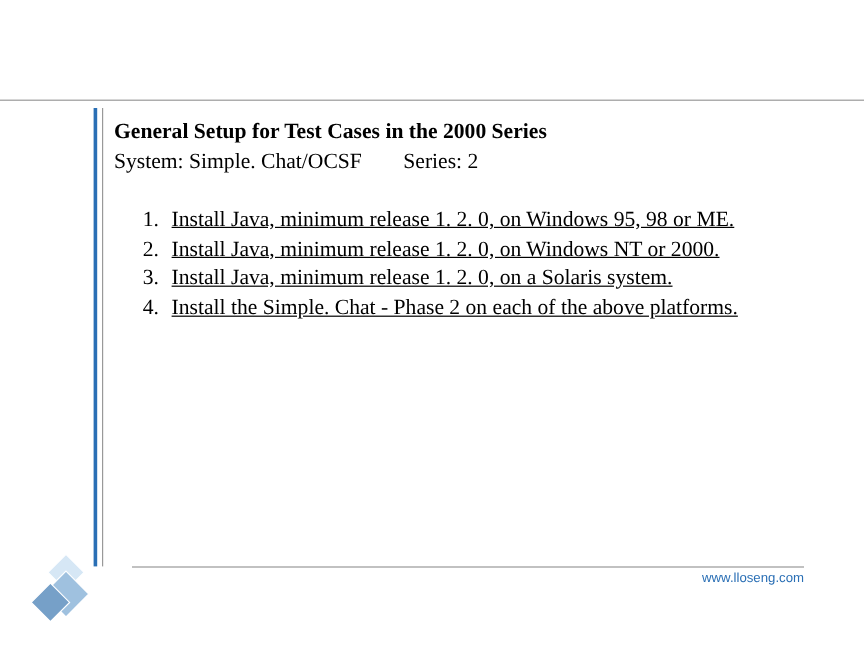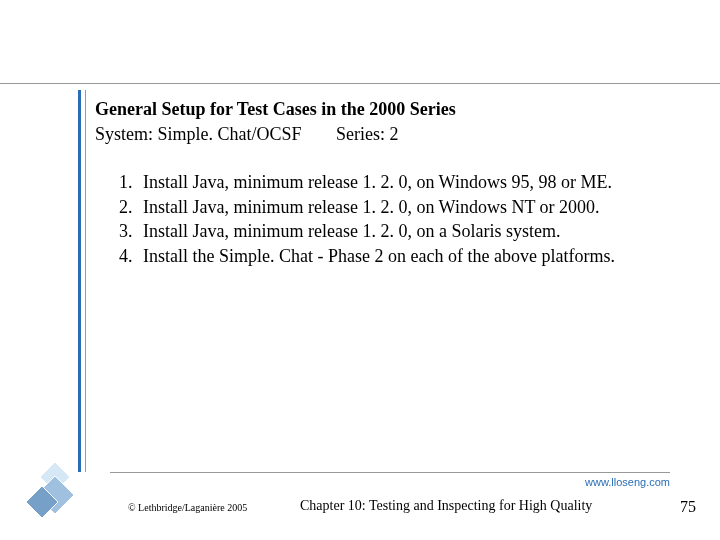--- a/index.html
+++ b/index.html
@@ -67,20 +67,21 @@
     margin-top: 26px;
   }
   ol.instructions {
     margin-top: 26px;
     list-style: decimal;
     padding-left: 42px;
   }
   ol.instructions li {
     padding-left: 6px;
     margin-bottom: 2px;
+    text-decoration: underline;
   }
   .hr-bottom {
     position: absolute;
     left: 110px;
     top: 472px;
     width: 560px;
     height: 1px;
     background: #999;
   }
   .corner-graphic {
@@ -163,19 +164,14 @@
   <svg class="corner-graphic" viewBox="0 0 62 62">
     <g opacity="0.85">
       <polygon points="31,6 46,21 31,36 16,21" fill="#cfe3f4" stroke="#ffffff" stroke-width="1"></polygon>
       <polygon points="31,20 50,39 31,58 12,39" fill="#8fb7da" stroke="#ffffff" stroke-width="1"></polygon>
       <polygon points="18,30 34,46 18,62 2,46" fill="#5f90bf" stroke="#ffffff" stroke-width="1"></polygon>
     </g>
   </svg>
 
   <div class="url">www.lloseng.com</div>
 
-  <div class="footer">
-    <div class="copyright">© Lethbridge/Laganière 2005</div>
-    <div class="chapter">Chapter 10: Testing and Inspecting for High Quality</div>
-    <div class="pagenum">75</div>
-  </div>
 
 </div>
 
 </body></html>

